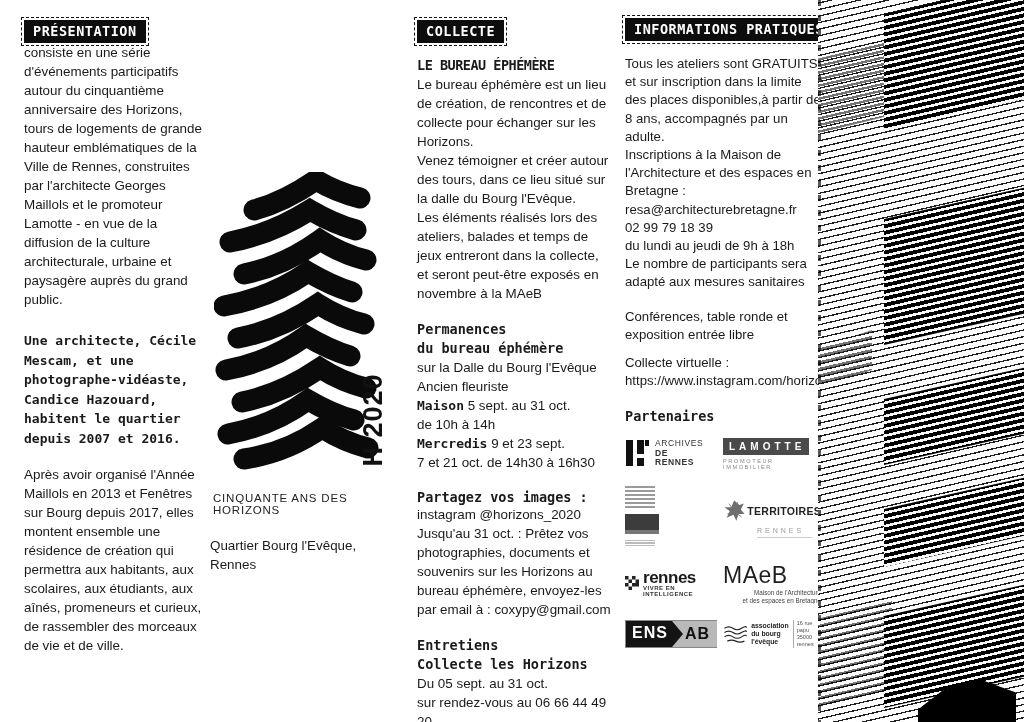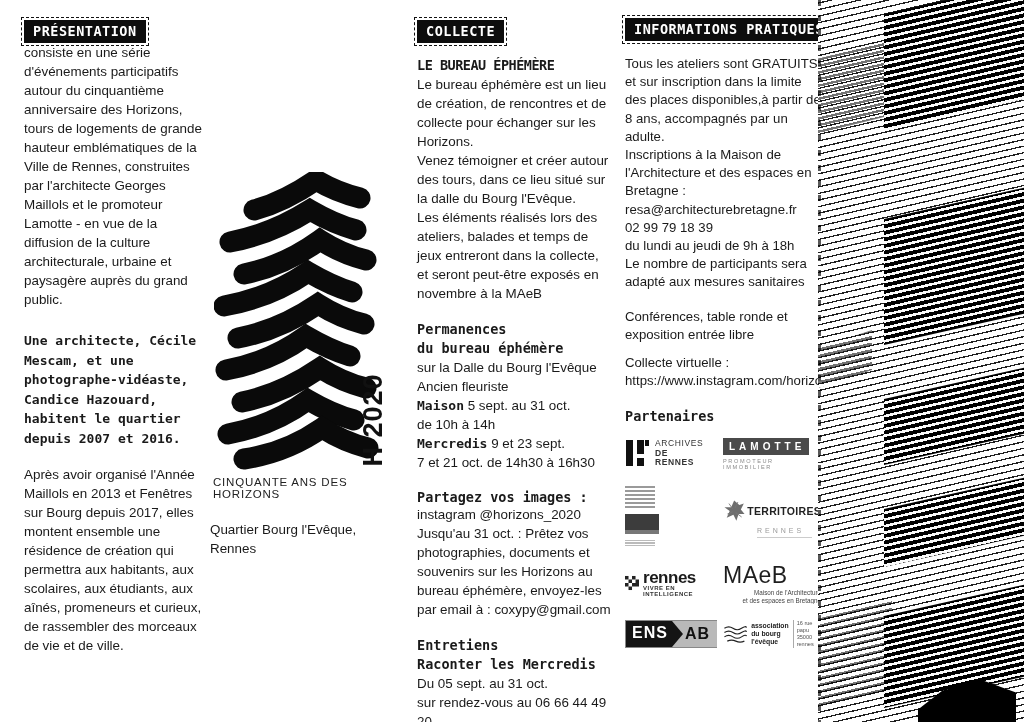--- a/index.html
+++ b/index.html
@@ -25,21 +25,21 @@
   .artists{font-family:"DejaVu Sans Mono",monospace;font-weight:bold;font-size:13px;line-height:19.5px;margin-top:22px;width:186px;}
   .residency{margin-top:17px;}
   
   #col2{left:210px;top:20px;width:192px;}
   .tower{margin-top:152px;margin-left:4px;display:block;}
   .h2020{
     position:absolute;left:312px;top:402px;width:128px;height:36px;
     transform:rotate(-90deg);font-family:"Liberation Sans",sans-serif;
     font-weight:bold;font-size:27px;letter-spacing:1px;text-align:center;color:#111;
   }
-  .tagline{font-size:11.5px;letter-spacing:.8px;margin-top:6px;margin-left:3px;color:#222;}
+  .tagline{font-size:11.5px;letter-spacing:.8px;margin-top:22px;margin-left:3px;color:#222;}
   .dates{font-family:"DejaVu Sans Mono",monospace;font-weight:bold;font-size:20.5px;line-height:29px;margin-top:32px;letter-spacing:-1px;}
   .location{font-size:13.4px;line-height:19px;margin-top:20px;}
   
   #col3{left:417px;top:20px;width:196px;}
   .sub-h{font-family:"DejaVu Sans Mono",monospace;font-weight:bold;font-size:13.5px;letter-spacing:-.5px;margin-top:14px;margin-bottom:2px;}
   .block{margin-top:17px;}
   .seg-line b{font-family:"DejaVu Sans Mono",monospace;font-weight:bold;font-size:13px;}
   .seg-line{font-size:13.4px;line-height:19px;}
   
   #col4{left:625px;top:18px;width:196px;}
@@ -129,21 +129,21 @@
   </div>
 
   <div class="block">
     <div class="mono-b" style="font-size:13.5px;">Partagez vos images :</div>
     <div class="body-txt pre">instagram @horizons_2020
 Jusqu'au 31 oct. :  Prêtez vos photographies, documents et souvenirs sur les Horizons au bureau éphémère, envoyez-les par email à : coxypy@gmail.com</div>
   </div>
 
   <div class="block">
     <div class="mono-b pre" style="font-size:13.5px;line-height:19px;">Entretiens
-Raconter les Mercredis</div>
+Collecte les Horizons</div>
     <div class="body-txt pre">Du 05 sept. au 31 oct.
 sur rendez-vous au 06 66 44 49 20
 coxypy@gmail.com
 Collecte de paroles : racontez vos histoires de vie aux Horizons, vos anecdotes autour des tours.</div>
   </div>
 </div>
 
 <div class="col" id="col4">
   <div class="bar">INFORMATIONS PRATIQUES</div>
   <div class="body-txt pre" style="margin-top:14px;">Tous les ateliers sont GRATUITS et sur inscription dans la limite des places disponibles,à partir de 8 ans, accompagnés par un adulte.

